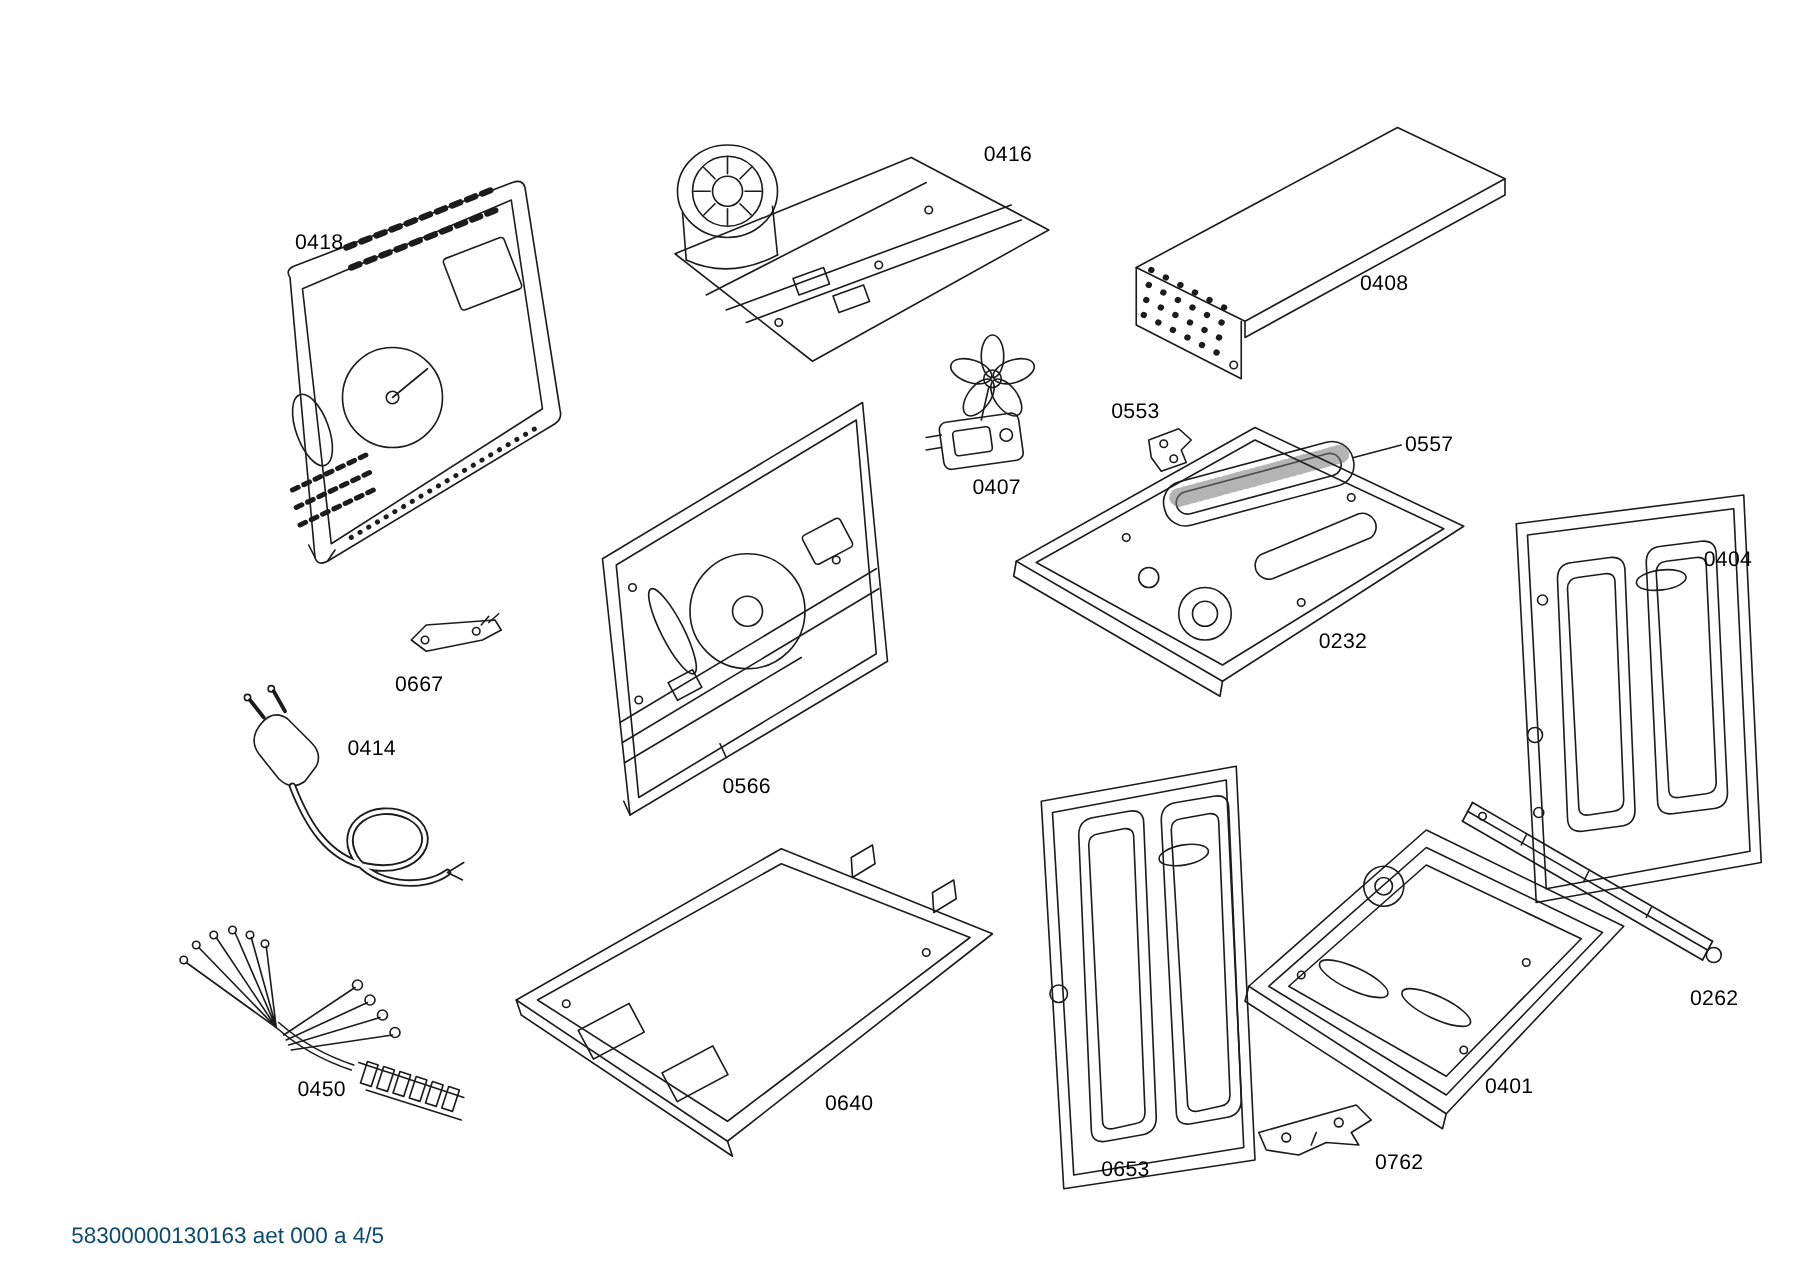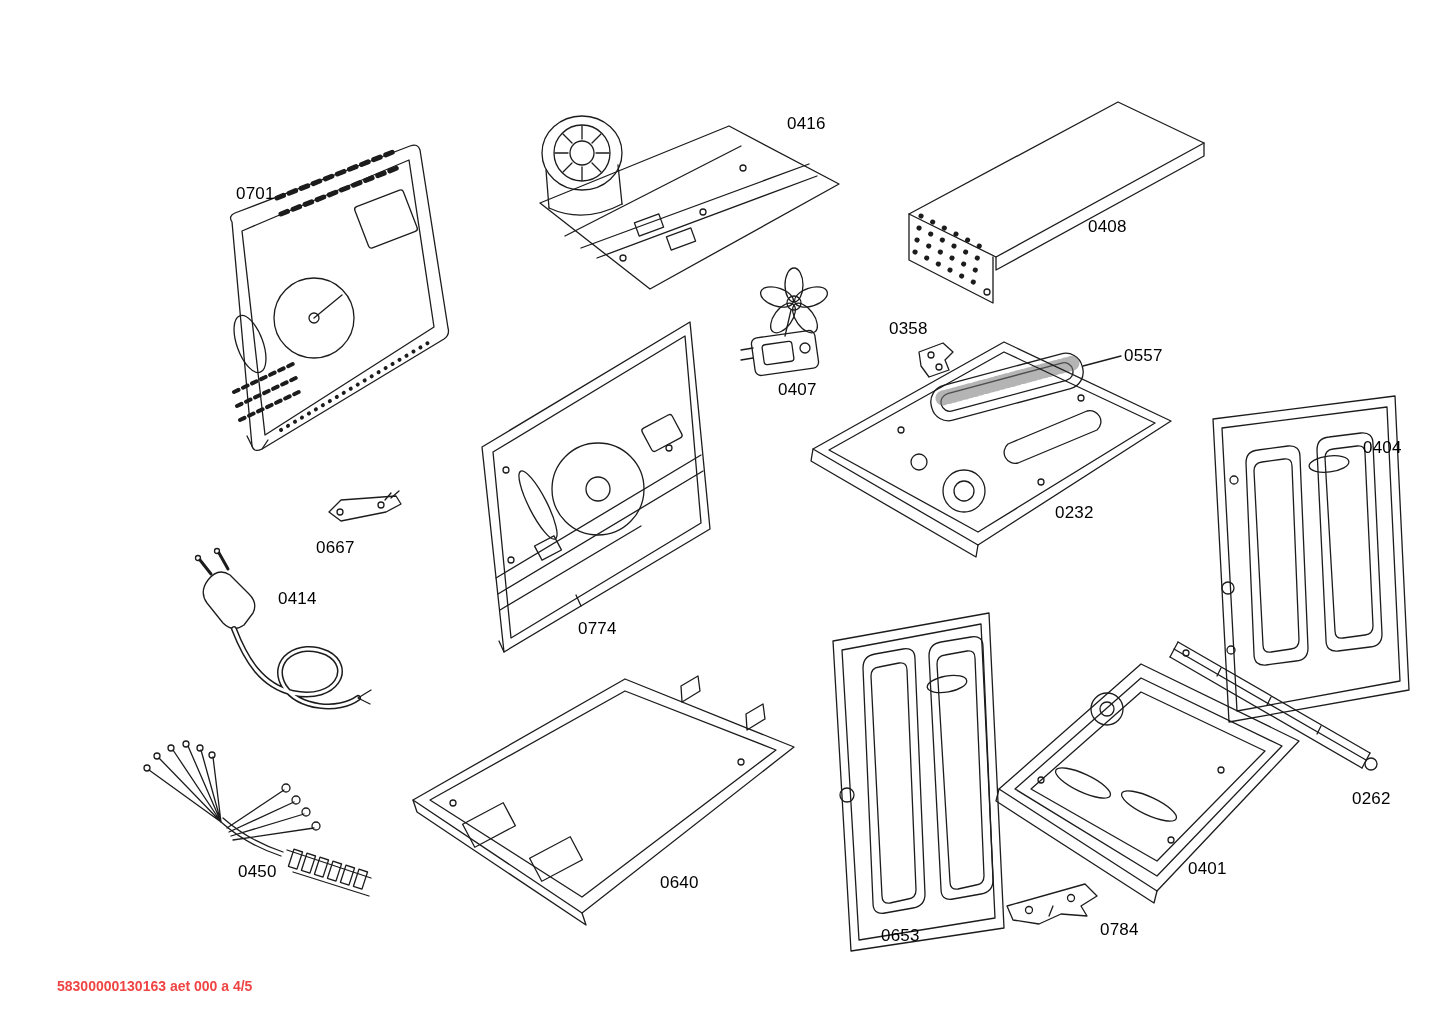--- a/index.html
+++ b/index.html
@@ -19,24 +19,23 @@
     font-size: 17px;
     line-height: 19px;
     color: #000000;
     letter-spacing: 0.2px;
     white-space: nowrap;
   }
   .footer-code {
     position: absolute;
     left: 16px;
     top: 978px;
-    font-size: 14px;
-    color: #ef4444;
+    font-size: 18px;
+    color: #0c4a6e;
     white-space: nowrap;
-    font-weight: bold;
   }
 </style>
 </head>
 <body>
 
 <div class="canvas">
 
   <svg class="art-layer" width="1442" height="1019" viewBox="0 0 1442 1019">
     <g stroke="#1c1c1c" fill="none" stroke-width="1.3" stroke-linejoin="round" stroke-linecap="round">
 
@@ -250,32 +249,32 @@
         <rect x="276" y="858" width="9" height="18" transform="rotate(18 280 867)"></rect>
         <rect x="289" y="862" width="9" height="18" transform="rotate(18 293 871)"></rect>
         <rect x="302" y="866" width="9" height="18" transform="rotate(18 306 875)"></rect>
         <rect x="315" y="870" width="9" height="18" transform="rotate(18 319 879)"></rect>
       </g>
 
     </g>
   </svg>
 
   <span class="part-label" style="left:746px; top:114px">0416</span>
-  <span class="part-label" style="left:195px; top:184px">0701</span>
+  <span class="part-label" style="left:195px; top:184px">0418</span>
   <span class="part-label" style="left:1047px; top:217px">0408</span>
-  <span class="part-label" style="left:848px; top:319px">0358</span>
+  <span class="part-label" style="left:848px; top:319px">0553</span>
   <span class="part-label" style="left:1083px; top:346px">0557</span>
   <span class="part-label" style="left:737px; top:380px">0407</span>
   <span class="part-label" style="left:1014px; top:503px">0232</span>
   <span class="part-label" style="left:1322px; top:438px">0404</span>
   <span class="part-label" style="left:275px; top:538px">0667</span>
   <span class="part-label" style="left:237px; top:589px">0414</span>
-  <span class="part-label" style="left:537px; top:619px">0774</span>
+  <span class="part-label" style="left:537px; top:619px">0566</span>
   <span class="part-label" style="left:1311px; top:789px">0262</span>
   <span class="part-label" style="left:619px; top:873px">0640</span>
   <span class="part-label" style="left:1147px; top:859px">0401</span>
   <span class="part-label" style="left:197px; top:862px">0450</span>
   <span class="part-label" style="left:840px; top:926px">0653</span>
-  <span class="part-label" style="left:1059px; top:920px">0784</span>
+  <span class="part-label" style="left:1059px; top:920px">0762</span>
 
   <div class="footer-code">58300000130163 aet 000 a 4/5</div>
 
 </div>
 
 </body></html>

